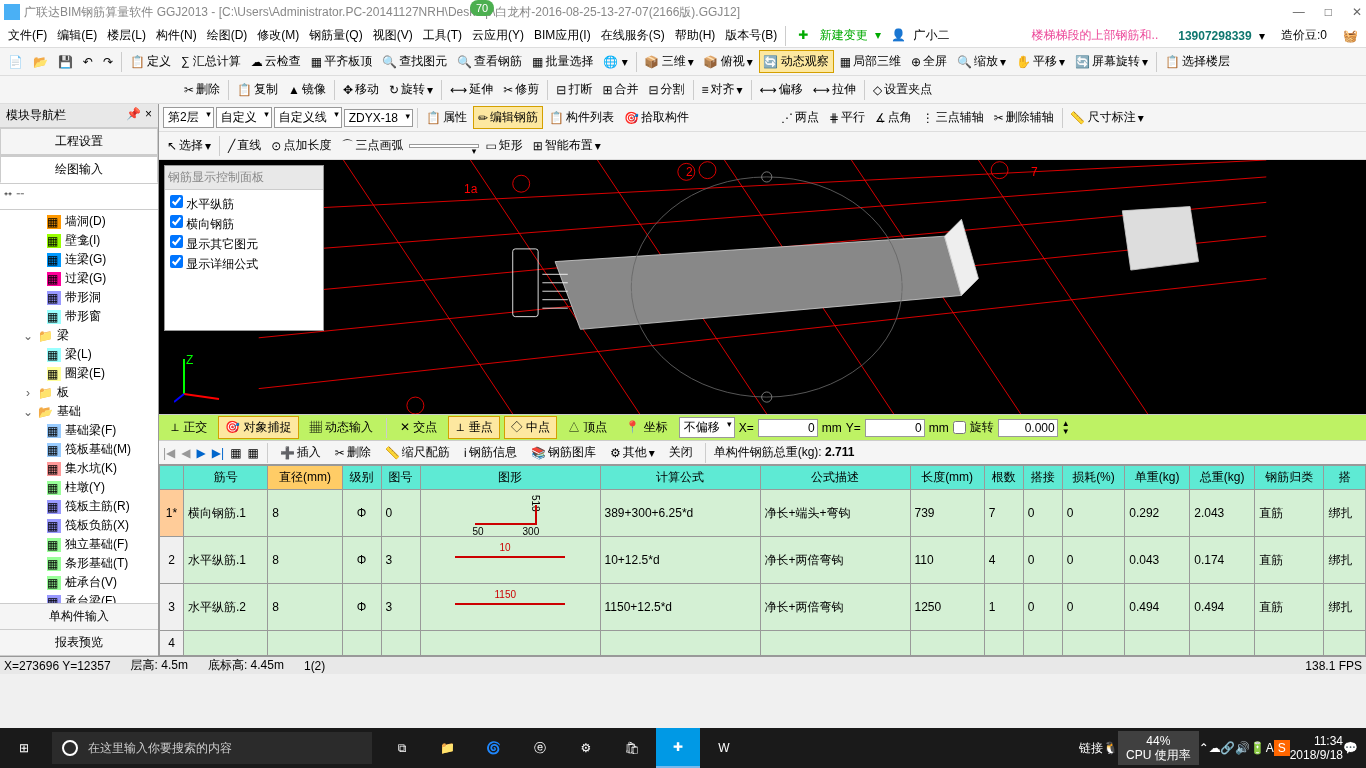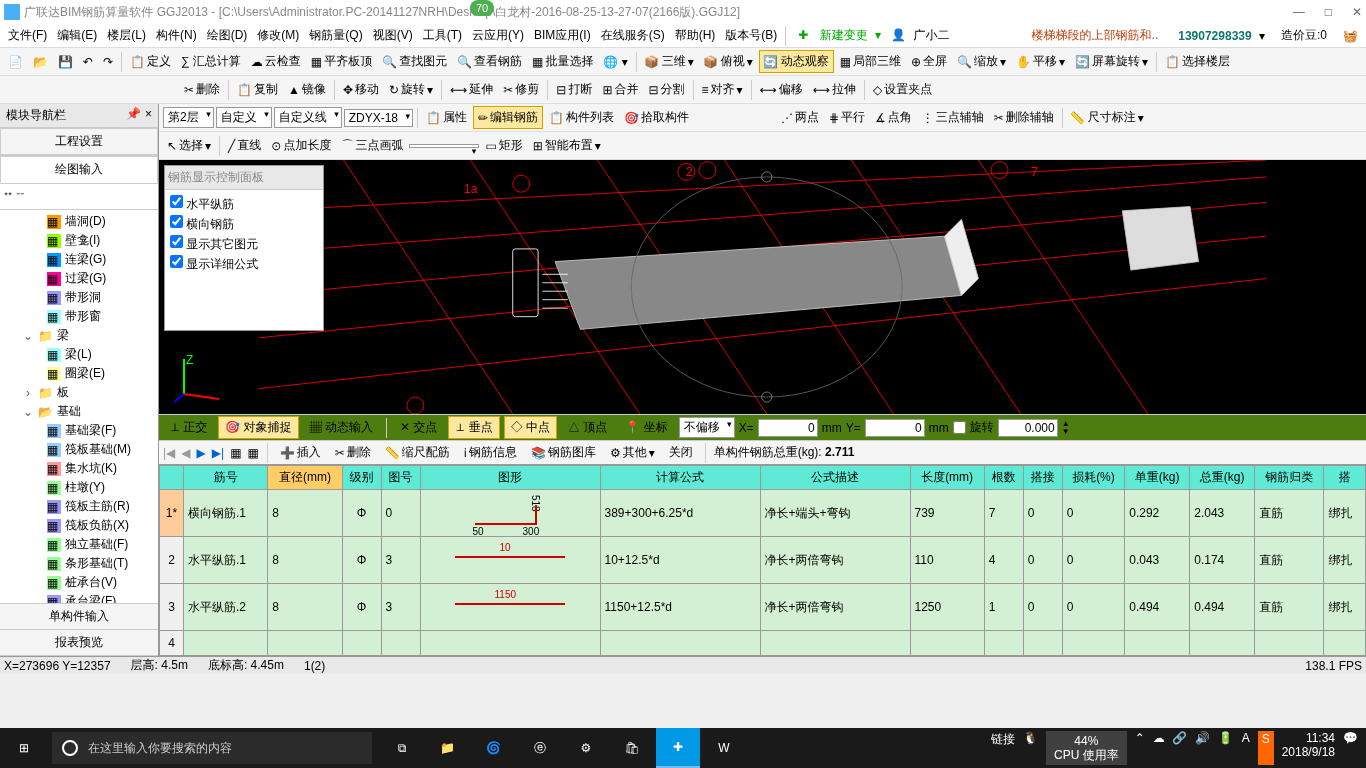--- a/index.html
+++ b/index.html
@@ -5,21 +5,21 @@
 *{margin:0;padding:0;box-sizing:border-box;font-family:"Microsoft YaHei",SimSun,sans-serif;font-size:12px}
 body{background:#f0f0f0;width:1366px;height:768px;overflow:hidden;position:relative}
 .titlebar{height:24px;background:#fff;display:flex;align-items:center;padding:0 4px;color:#888}
 .titlebar .icon{width:16px;height:16px;background:#4ab0f5;margin-right:4px}
 .titlebar .buttons{margin-left:auto;display:flex;gap:20px;color:#666}
 .titlebar .close{color:#666}
 .badge-70{position:absolute;left:470px;top:0;background:#4CAF50;color:#fff;padding:2px 6px;border-radius:8px;font-size:11px;z-index:100}
 .menubar{height:24px;background:#fff;display:flex;align-items:center;padding:0 4px;gap:2px;border-bottom:1px solid #ddd}
 .menubar span{padding:2px 4px;cursor:pointer}
 .menubar .right{margin-left:auto;display:flex;align-items:center;gap:8px}
-.link-blue{color:#c2410c}
+.link-blue{color:#ec4899}
 .hz-number{color:#0f766e;font-weight:bold}
 .toolbar1{height:28px;background:#f5f5f5;display:flex;align-items:center;padding:0 4px;gap:2px;border-bottom:1px solid #ddd}
 .tb-btn{padding:2px 4px;display:flex;align-items:center;gap:2px;cursor:pointer}
 .tb-btn.active{background:#fde8a0;border:1px solid #d4a000}
 .sep{width:1px;height:20px;background:#ccc;margin:0 2px}
 .toolbar2{height:28px;background:#f5f5f5;display:flex;align-items:center;padding:0 4px;gap:2px;border-bottom:1px solid #ddd}
 .toolbar3{height:28px;background:#f5f5f5;display:flex;align-items:center;padding:0 4px;gap:2px;border-bottom:1px solid #ddd}
 .toolbar4{height:28px;background:#f5f5f5;display:flex;align-items:center;padding:0 4px;gap:2px;border-bottom:1px solid #ddd}
 .dropdown{border:1px solid #999;padding:1px 14px 1px 4px;background:#fff;position:relative}
 .dropdown::after{content:"▾";position:absolute;right:2px;top:1px;font-size:9px}
@@ -38,21 +38,21 @@
 .bottom-tabs{border-top:1px solid #ccc}
 .bottom-tab{padding:4px;text-align:center;border-bottom:1px solid #ccc;background:#f5f5f5}
 .viewport{flex:1;background:#000;position:relative;display:flex;flex-direction:column}
 .view-canvas{flex:1;position:relative;background:#000;overflow:hidden}
 .control-panel{position:absolute;left:5px;top:5px;width:160px;background:#fff;border:1px solid #999;z-index:50}
 .control-panel .cp-title{background:#e8e8e8;padding:3px;border-bottom:1px solid #ccc;color:#888}
 .control-panel .cp-body{padding:4px;height:140px}
 .control-panel label{display:block;padding:1px}
 .axis-indicator{position:absolute;left:15px;bottom:10px}
 .grid-labels{position:absolute;color:#ff0000;font-size:12px}
-.snap-bar{height:26px;background:#4d7c0f;display:flex;align-items:center;padding:0 4px;gap:4px;border-top:1px solid #ccc}
+.snap-bar{height:26px;background:#bef264;display:flex;align-items:center;padding:0 4px;gap:4px;border-top:1px solid #ccc}
 .snap-btn{padding:2px 6px;border:1px solid transparent;cursor:pointer}
 .snap-btn.active{background:#fde8a0;border:1px solid #d4a000}
 .coord-input{width:60px;border:1px solid #999;padding:1px 2px;text-align:right}
 .rebar-toolbar{height:24px;background:#f5f5f5;display:flex;align-items:center;padding:0 4px;gap:6px;border-top:1px solid #ccc}
 .data-table{background:#fff;border-top:1px solid #999}
 .data-table table{width:100%;border-collapse:collapse}
 .data-table th{background:#5eead4;border:1px solid #999;padding:3px;font-weight:normal;text-align:center}
 .data-table th.highlight{background:#ffcc66}
 .data-table td{border:1px solid #999;padding:5px 4px;background:#d4f0d4;text-align:left}
 .data-table td.rownum{background:#f0f0f0;text-align:center;width:24px}
@@ -60,21 +60,21 @@
 .data-table td.center{text-align:center}
 .statusbar{height:18px;background:#e8e8e8;display:flex;align-items:center;padding:0 4px;gap:20px;border-top:1px solid #999}
 .statusbar .right{margin-left:auto}
 .taskbar{height:40px;background:#1a1a1a;display:flex;align-items:center;color:#fff;position:absolute;bottom:0;width:100%}
 .taskbar .start{width:48px;height:40px;display:flex;align-items:center;justify-content:center;background:#1a1a1a}
 .taskbar .search{flex:0 0 320px;height:32px;background:#2b2b2b;display:flex;align-items:center;padding:0 10px;color:#ccc;margin:0 4px}
 .taskbar .search .circle{width:16px;height:16px;border:2px solid #fff;border-radius:50%;margin-right:10px}
 .taskbar .task-icons{display:flex;gap:2px;padding:0 4px}
 .taskbar .task-icon{width:44px;height:40px;display:flex;align-items:center;justify-content:center}
 .taskbar .task-icon.active{background:#333;border-bottom:2px solid #76b9ed}
-.taskbar .tray{margin-left:auto;display:flex;gap:8px;padding:0 8px;font-size:11px}
+.taskbar .tray{margin-left:auto;display:flex;align-items:center;padding:0 8px;font-size:11px}
 .taskbar .cpu{background:#404040;padding:3px 8px;text-align:center;line-height:1.2}
 svg{display:block}
 .shape-diagram{position:relative;width:100%;height:36px}
 .shape-line{position:absolute;background:#c00}
 </style>
 </head>
 <body>
 
 <div class="badge-70">70</div>
 

